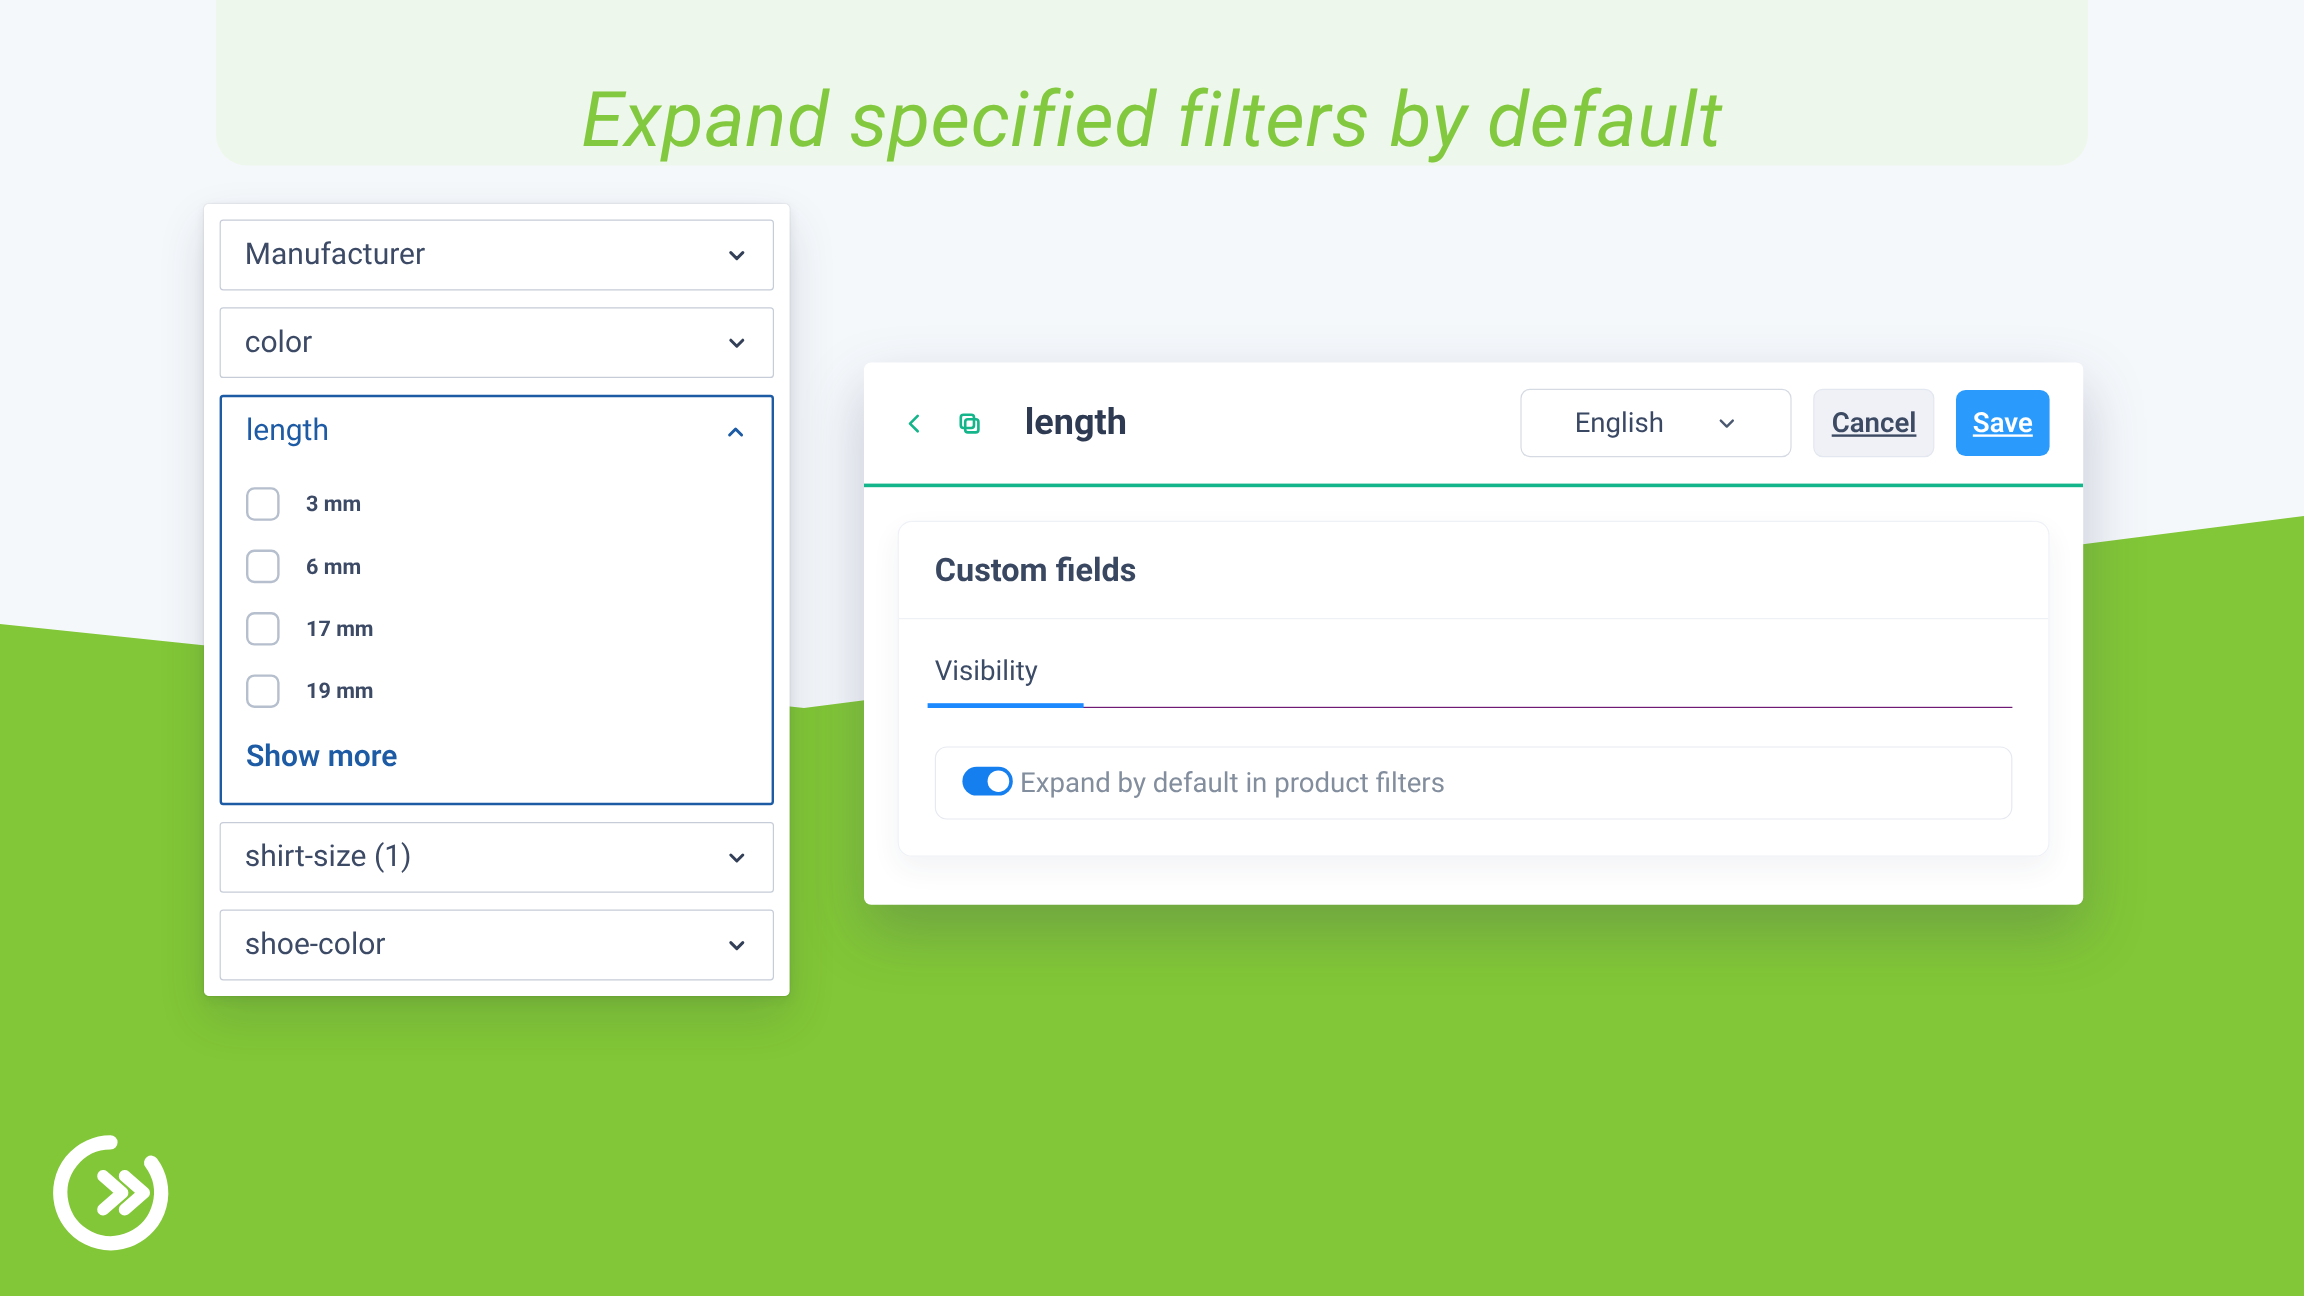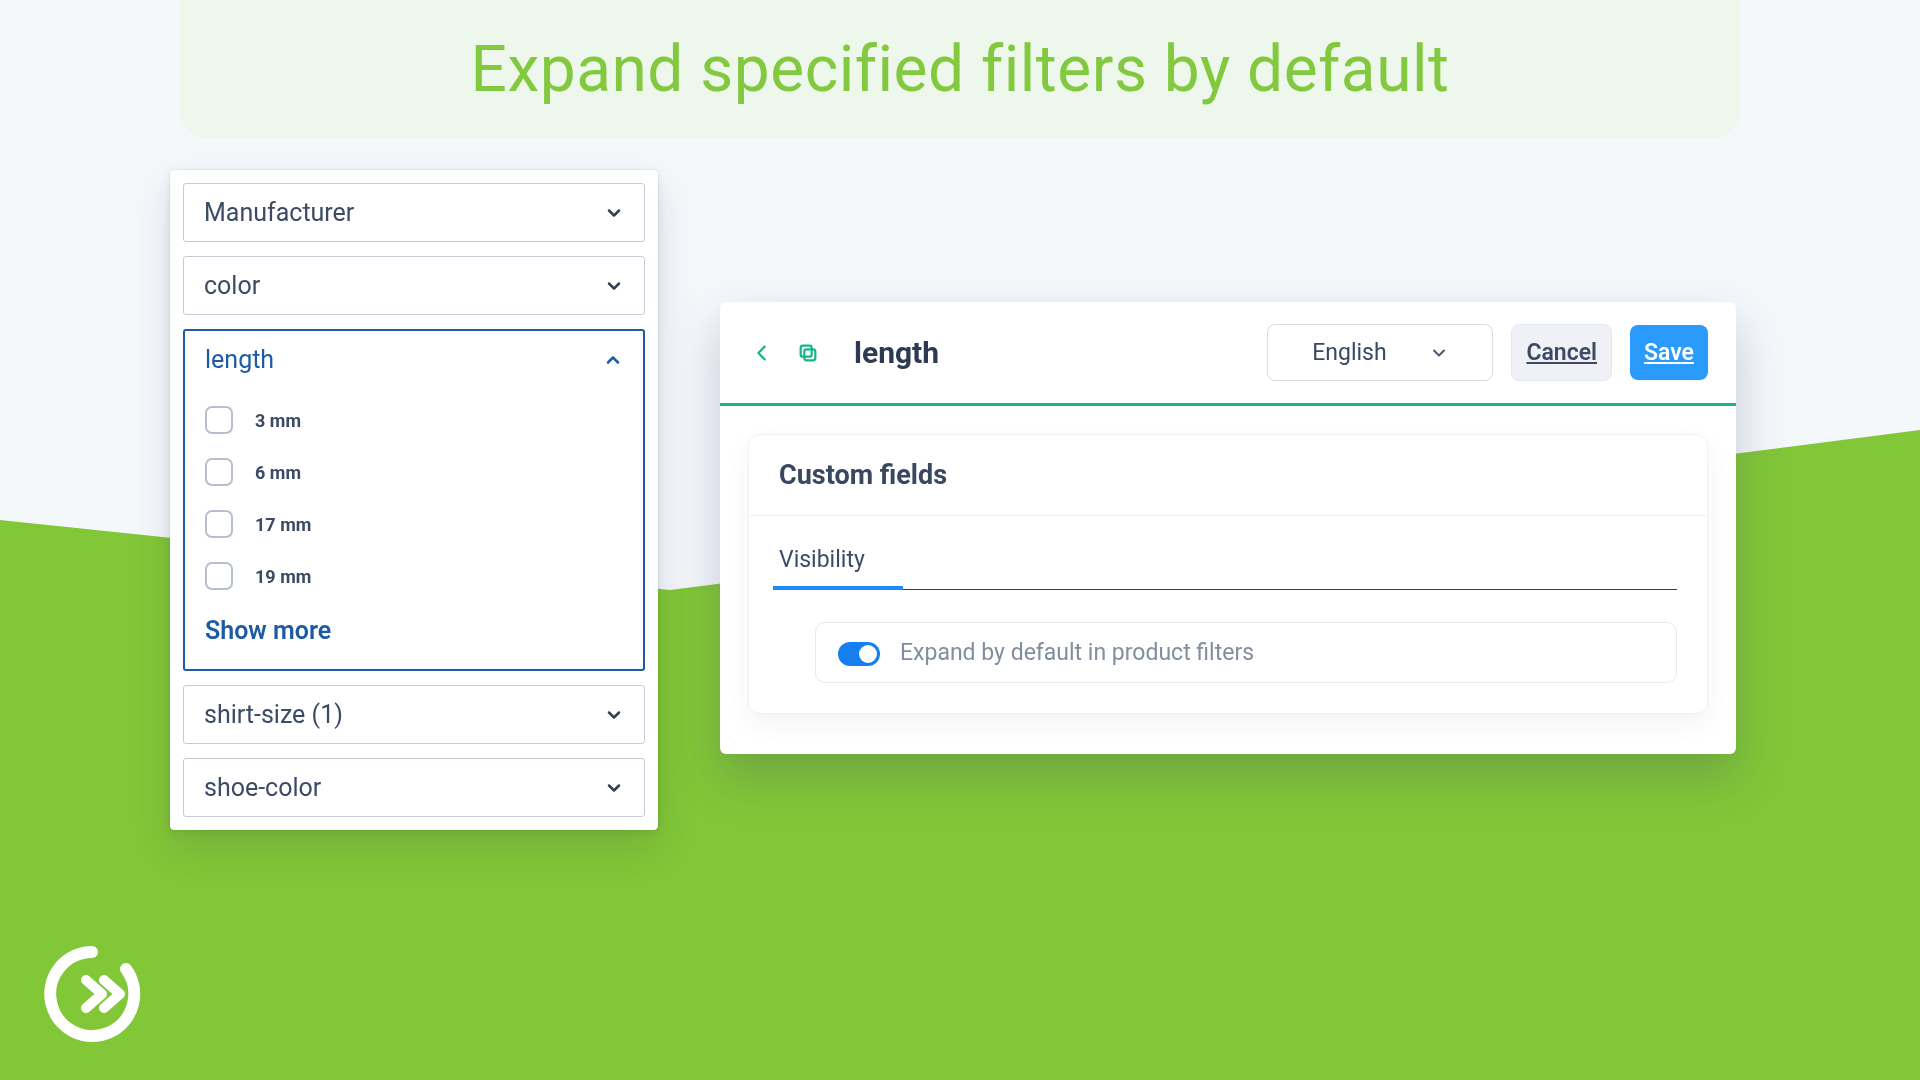--- a/index.html
+++ b/index.html
@@ -34,21 +34,21 @@
     position:absolute;inset:0;pointer-events:none;
     background:var(--green);
     clip-path:polygon(0 520px, 670px 590px, 1920px 430px, 1920px 1080px, 0 1080px);
   }
 
   
   .banner{
     position:absolute;left:180px;top:0;width:1560px;height:138px;
     background:var(--mint);
     border-radius:0 0 26px 26px;
-    display:flex;align-items:center;justify-content:center;
+    display:flex;align-items:flex-end;justify-content:center;font-style:italic;
   }
   .banner h1{
     margin:0;color:var(--title-green);
     font-weight:400;font-size:64px;letter-spacing:.5px;
   }
 
   
   .filters{
     position:absolute;left:170px;top:170px;width:488px;
     background:#fff;border:1px solid #fff;border-radius:4px;
@@ -126,24 +126,23 @@
   .card-head{
     font-size:27px;font-weight:700;color:var(--card-title);
     padding:24px 30px;border-bottom:1px solid #eef1f6;
   }
   .card-body{padding:30px;}
   .tab-row{display:flex;gap:40px;border-bottom:1px solid #701a75;position:relative;margin-bottom:32px;}
   .tab{font-size:23px;color:var(--sub-text);padding-bottom:16px;cursor:pointer;position:relative;}
   .tab.active::after{content:"";position:absolute;left:-6px;right:-38px;bottom:-1px;height:4px;background:var(--tab-under);}
 
   .field-row{
-    display:flex;align-items:flex-end;gap:20px;
+    display:flex;align-items:flex-start;gap:6px;
     border:1px solid #e6e9f0;border-radius:10px;
     padding:16px 22px;
-    margin-left:36px;
   }
   .toggle{
     width:42px;height:24px;border-radius:24px;background:var(--toggle-on);
     position:relative;cursor:pointer;flex-shrink:0;
   }
   .toggle .knob{
     position:absolute;top:3px;right:3px;width:18px;height:18px;border-radius:50%;background:#fff;
   }
   .field-row .txt{font-size:23px;color:#828d9d;}
 

